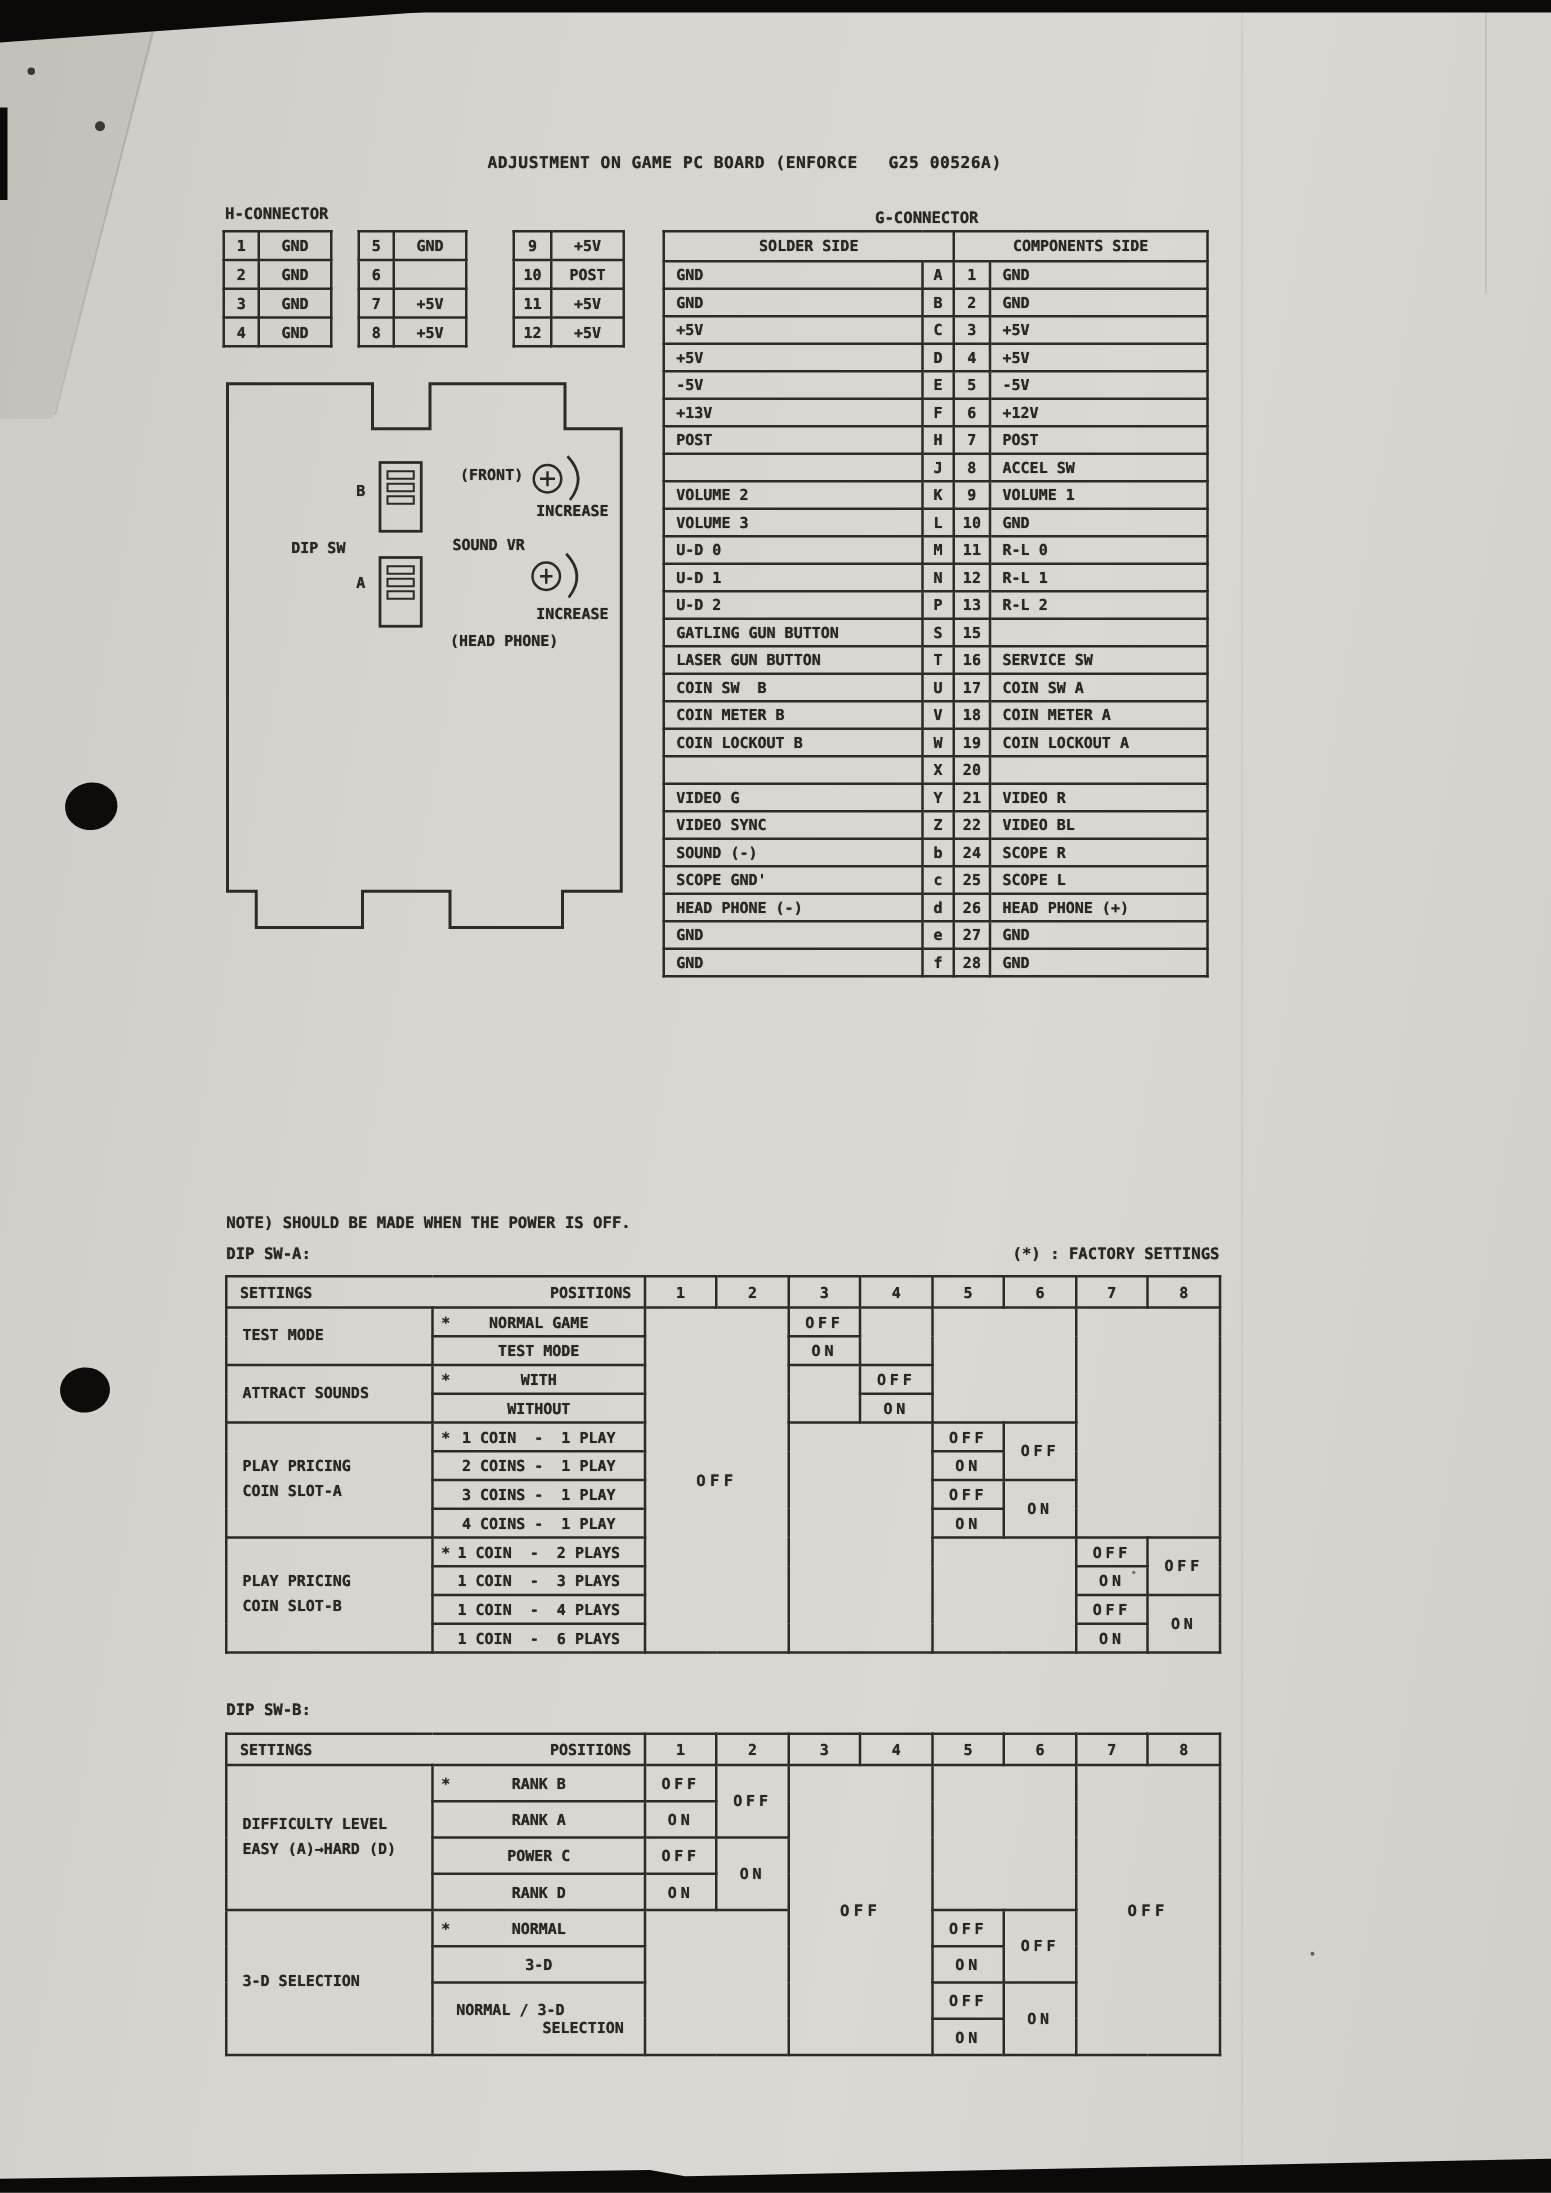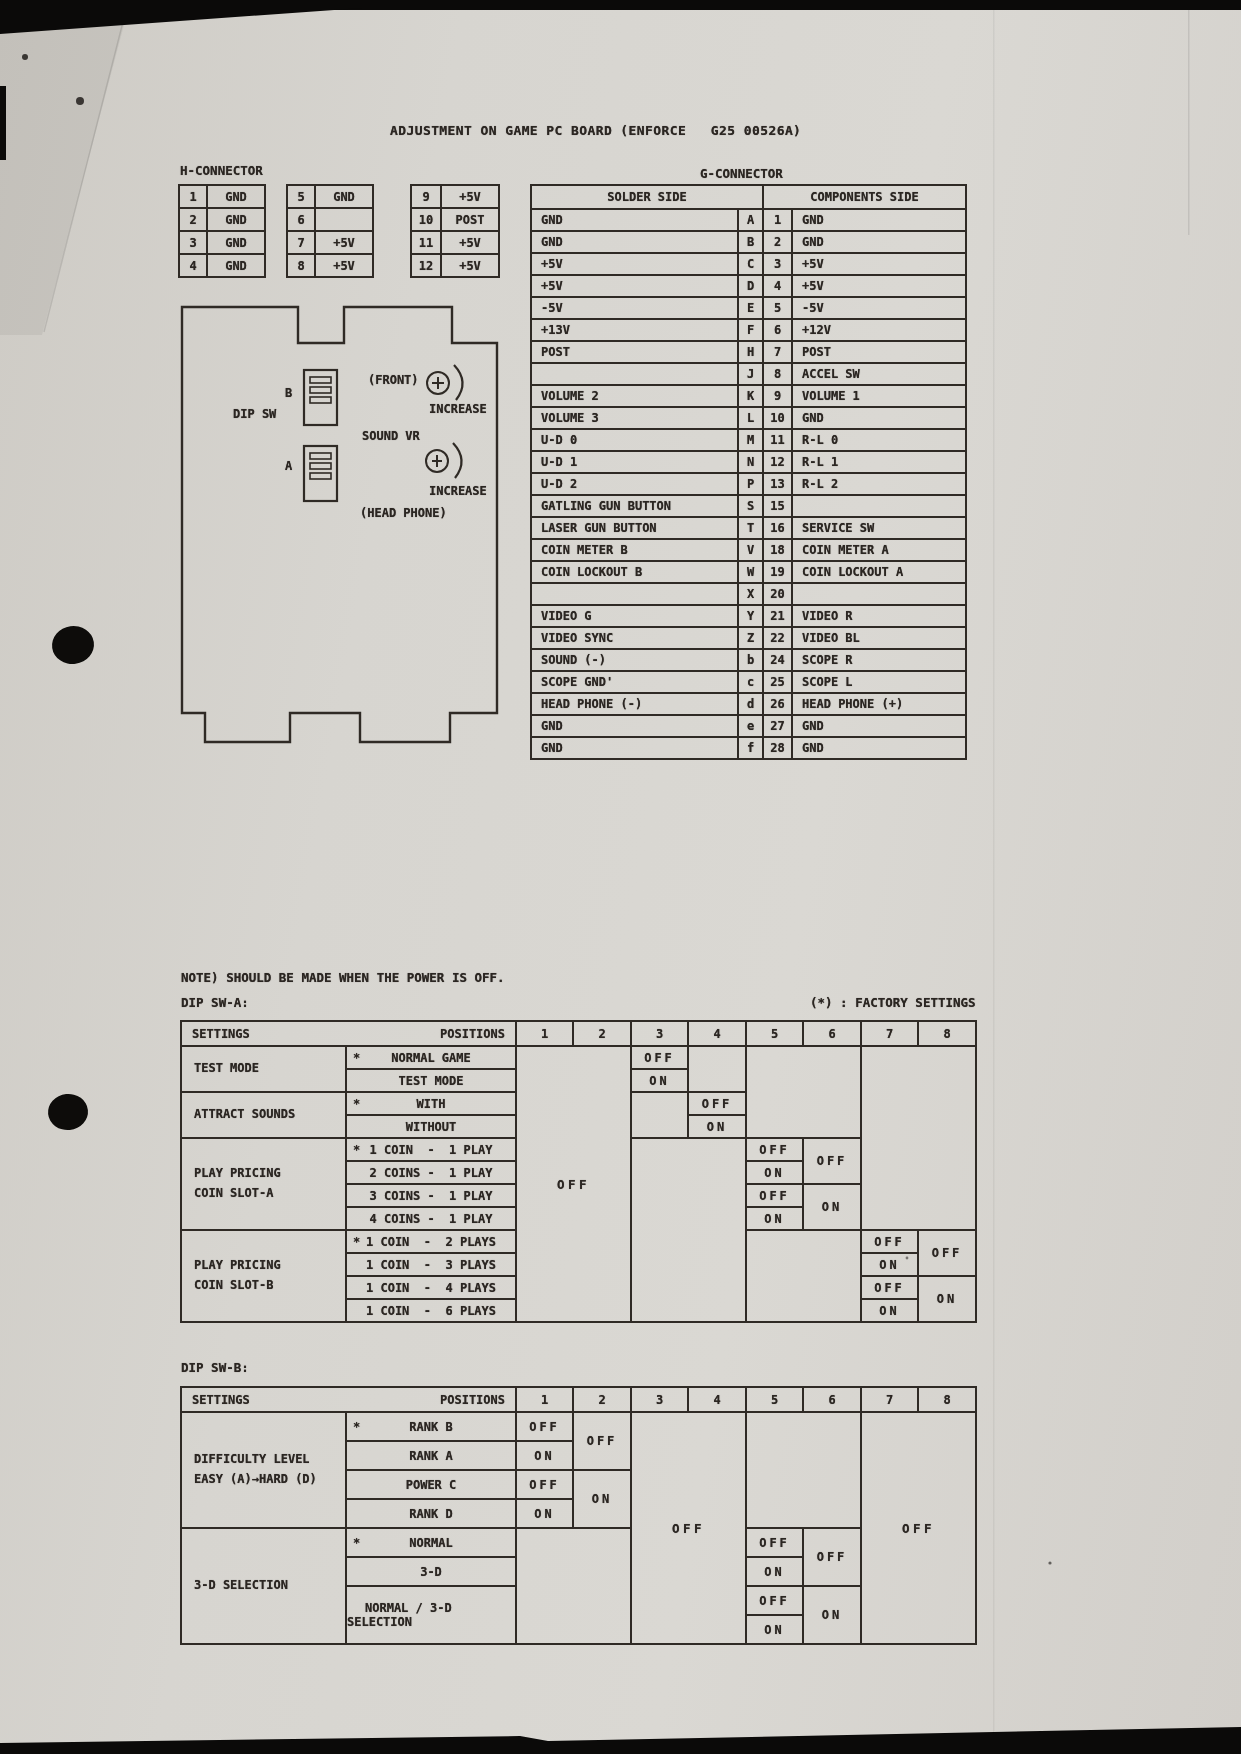--- a/index.html
+++ b/index.html
@@ -24,21 +24,21 @@
   .dip .hrow,.dipb .hrow{height:25px}
   .hdrlr{display:flex;justify-content:space-between;padding:0 10px;align-items:center;height:100%;}
   .set{text-align:left;padding-left:12px;white-space:pre-line;line-height:1.65;}
   .pos{position:relative;text-align:center;}
   .pos .star{position:absolute;left:6px;top:50%;transform:translateY(-50%);}
   .sw{text-align:center;letter-spacing:3px;}
   .big2{font-size:12.5px;letter-spacing:3.5px;}
   .mt{background:transparent;}
   .pos2{vertical-align:middle;}
   .pos2 .l1{text-align:left;padding-left:18px;}
-  .pos2 .l2{text-align:left;padding-right:16px;}
+  .pos2 .l2{text-align:right;padding-right:16px;}
   .board-label{font-size:12px;}
   svg{position:absolute;}
   .artifacts{left:0;top:0;pointer-events:none;}
 </style>
 </head>
 <body>
 
 <div class="page">
 
   <div class="t title" style="left:390px;top:123px">ADJUSTMENT ON GAME PC BOARD (ENFORCE   G25 00526A)</div>
@@ -216,20 +216,26 @@
           <td class="gs">GATLING GUN BUTTON</td>
           <td class="gl">S</td>
           <td class="gn">15</td>
           <td class="gc"></td>
         </tr>
     <tr>
           <td class="gs">LASER GUN BUTTON</td>
           <td class="gl">T</td>
           <td class="gn">16</td>
           <td class="gc">SERVICE SW</td>
+        </tr>
+    <tr>
+          <td class="gs">COIN SW  B</td>
+          <td class="gl">U</td>
+          <td class="gn">17</td>
+          <td class="gc">COIN SW A</td>
         </tr>
     <tr>
           <td class="gs">COIN METER B</td>
           <td class="gl">V</td>
           <td class="gn">18</td>
           <td class="gc">COIN METER A</td>
         </tr>
     <tr>
           <td class="gs">COIN LOCKOUT B</td>
           <td class="gl">W</td>
@@ -310,21 +316,21 @@
     <g>
       <circle cx="267" cy="166" r="11" fill="none" stroke="#2f2a25" stroke-width="2"></circle>
       <line x1="267" y1="160" x2="267" y2="172" stroke="#2f2a25" stroke-width="2"></line>
       <line x1="262" y1="166" x2="272" y2="166" stroke="#2f2a25" stroke-width="2"></line>
       <path d="M283 148 Q299 165 285 183" fill="none" stroke="#2f2a25" stroke-width="2.2"></path>
     </g>
   </svg>
 
   <div class="t board-label" style="left:285px;top:386px">B</div>
   <div class="t board-label" style="left:285px;top:459px">A</div>
-  <div class="t board-label" style="left:233px;top:407px">DIP SW</div>
+  <div class="t board-label" style="left:233px;top:431px">DIP SW</div>
   <div class="t board-label" style="left:368px;top:373px">(FRONT)</div>
   <div class="t board-label" style="left:429px;top:402px">INCREASE</div>
   <div class="t board-label" style="left:362px;top:429px">SOUND VR</div>
   <div class="t board-label" style="left:429px;top:484px">INCREASE</div>
   <div class="t board-label" style="left:360px;top:506px">(HEAD PHONE)</div>
 
   <div class="t" style="left:181px;top:970px">NOTE) SHOULD BE MADE WHEN THE POWER IS OFF.</div>
   <div class="t" style="left:181px;top:995px">DIP SW-A:</div>
   <div class="t" style="left:810px;top:995px">(*) : FACTORY SETTINGS</div>
 

